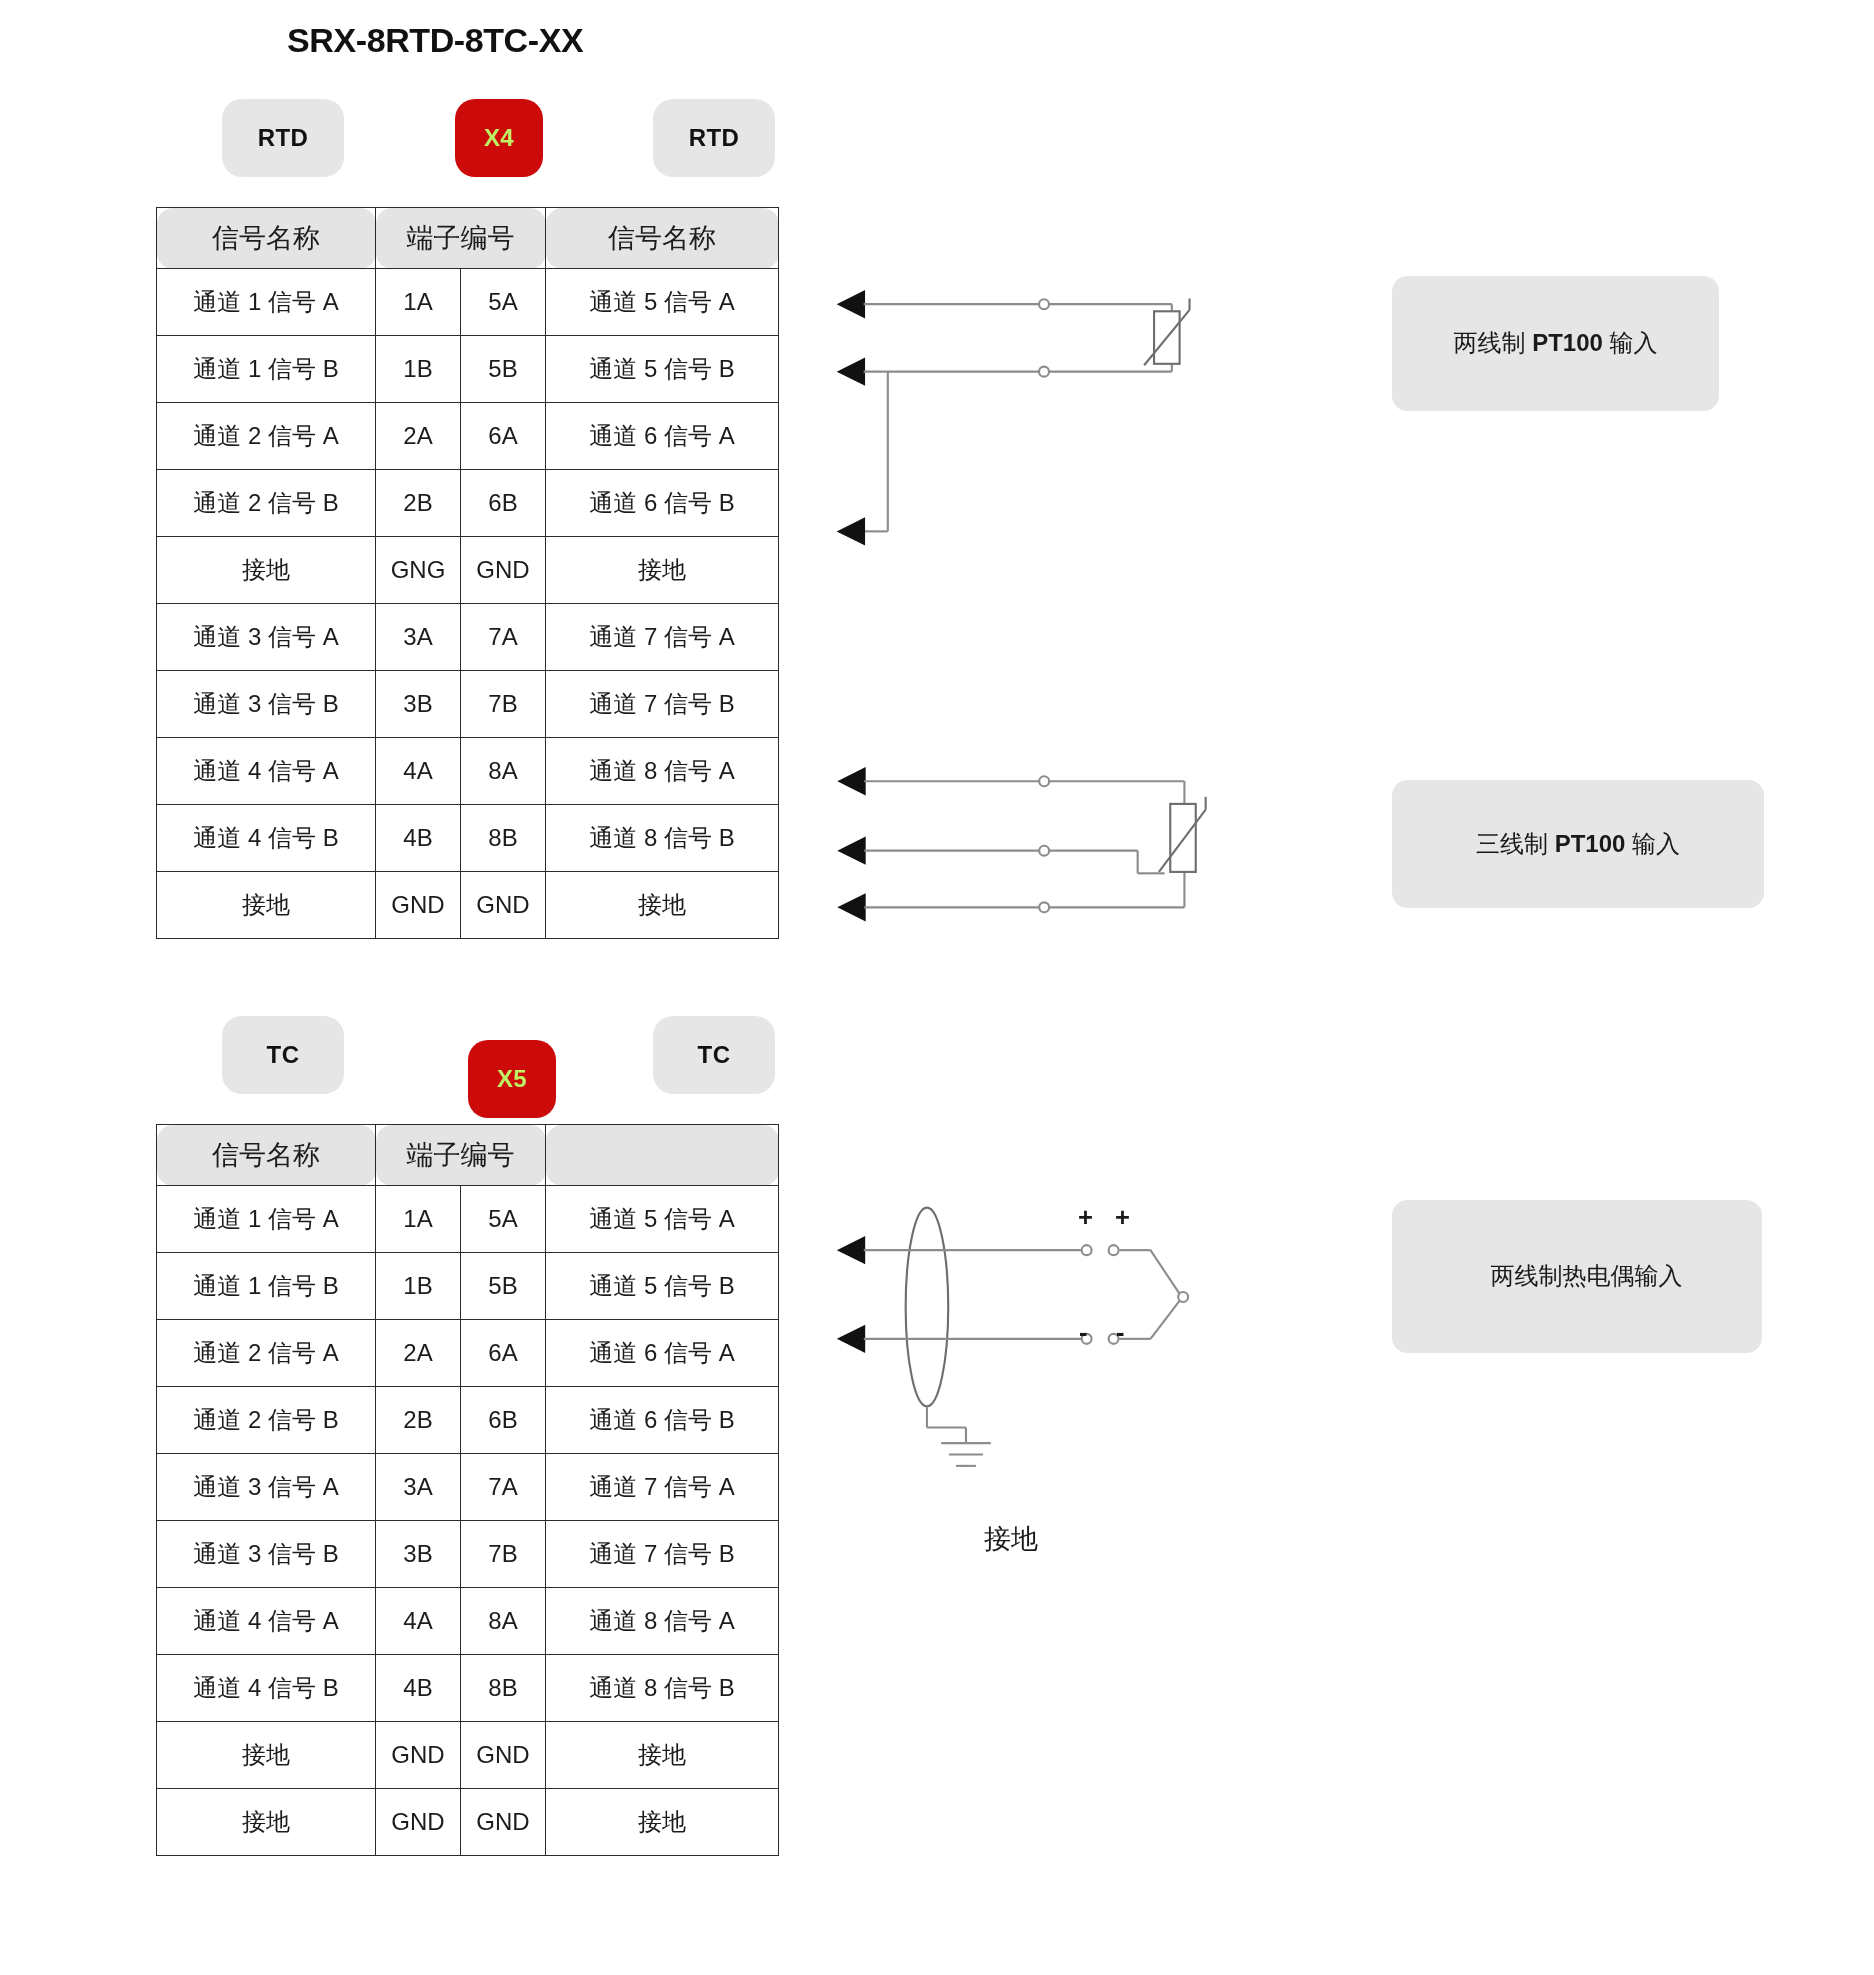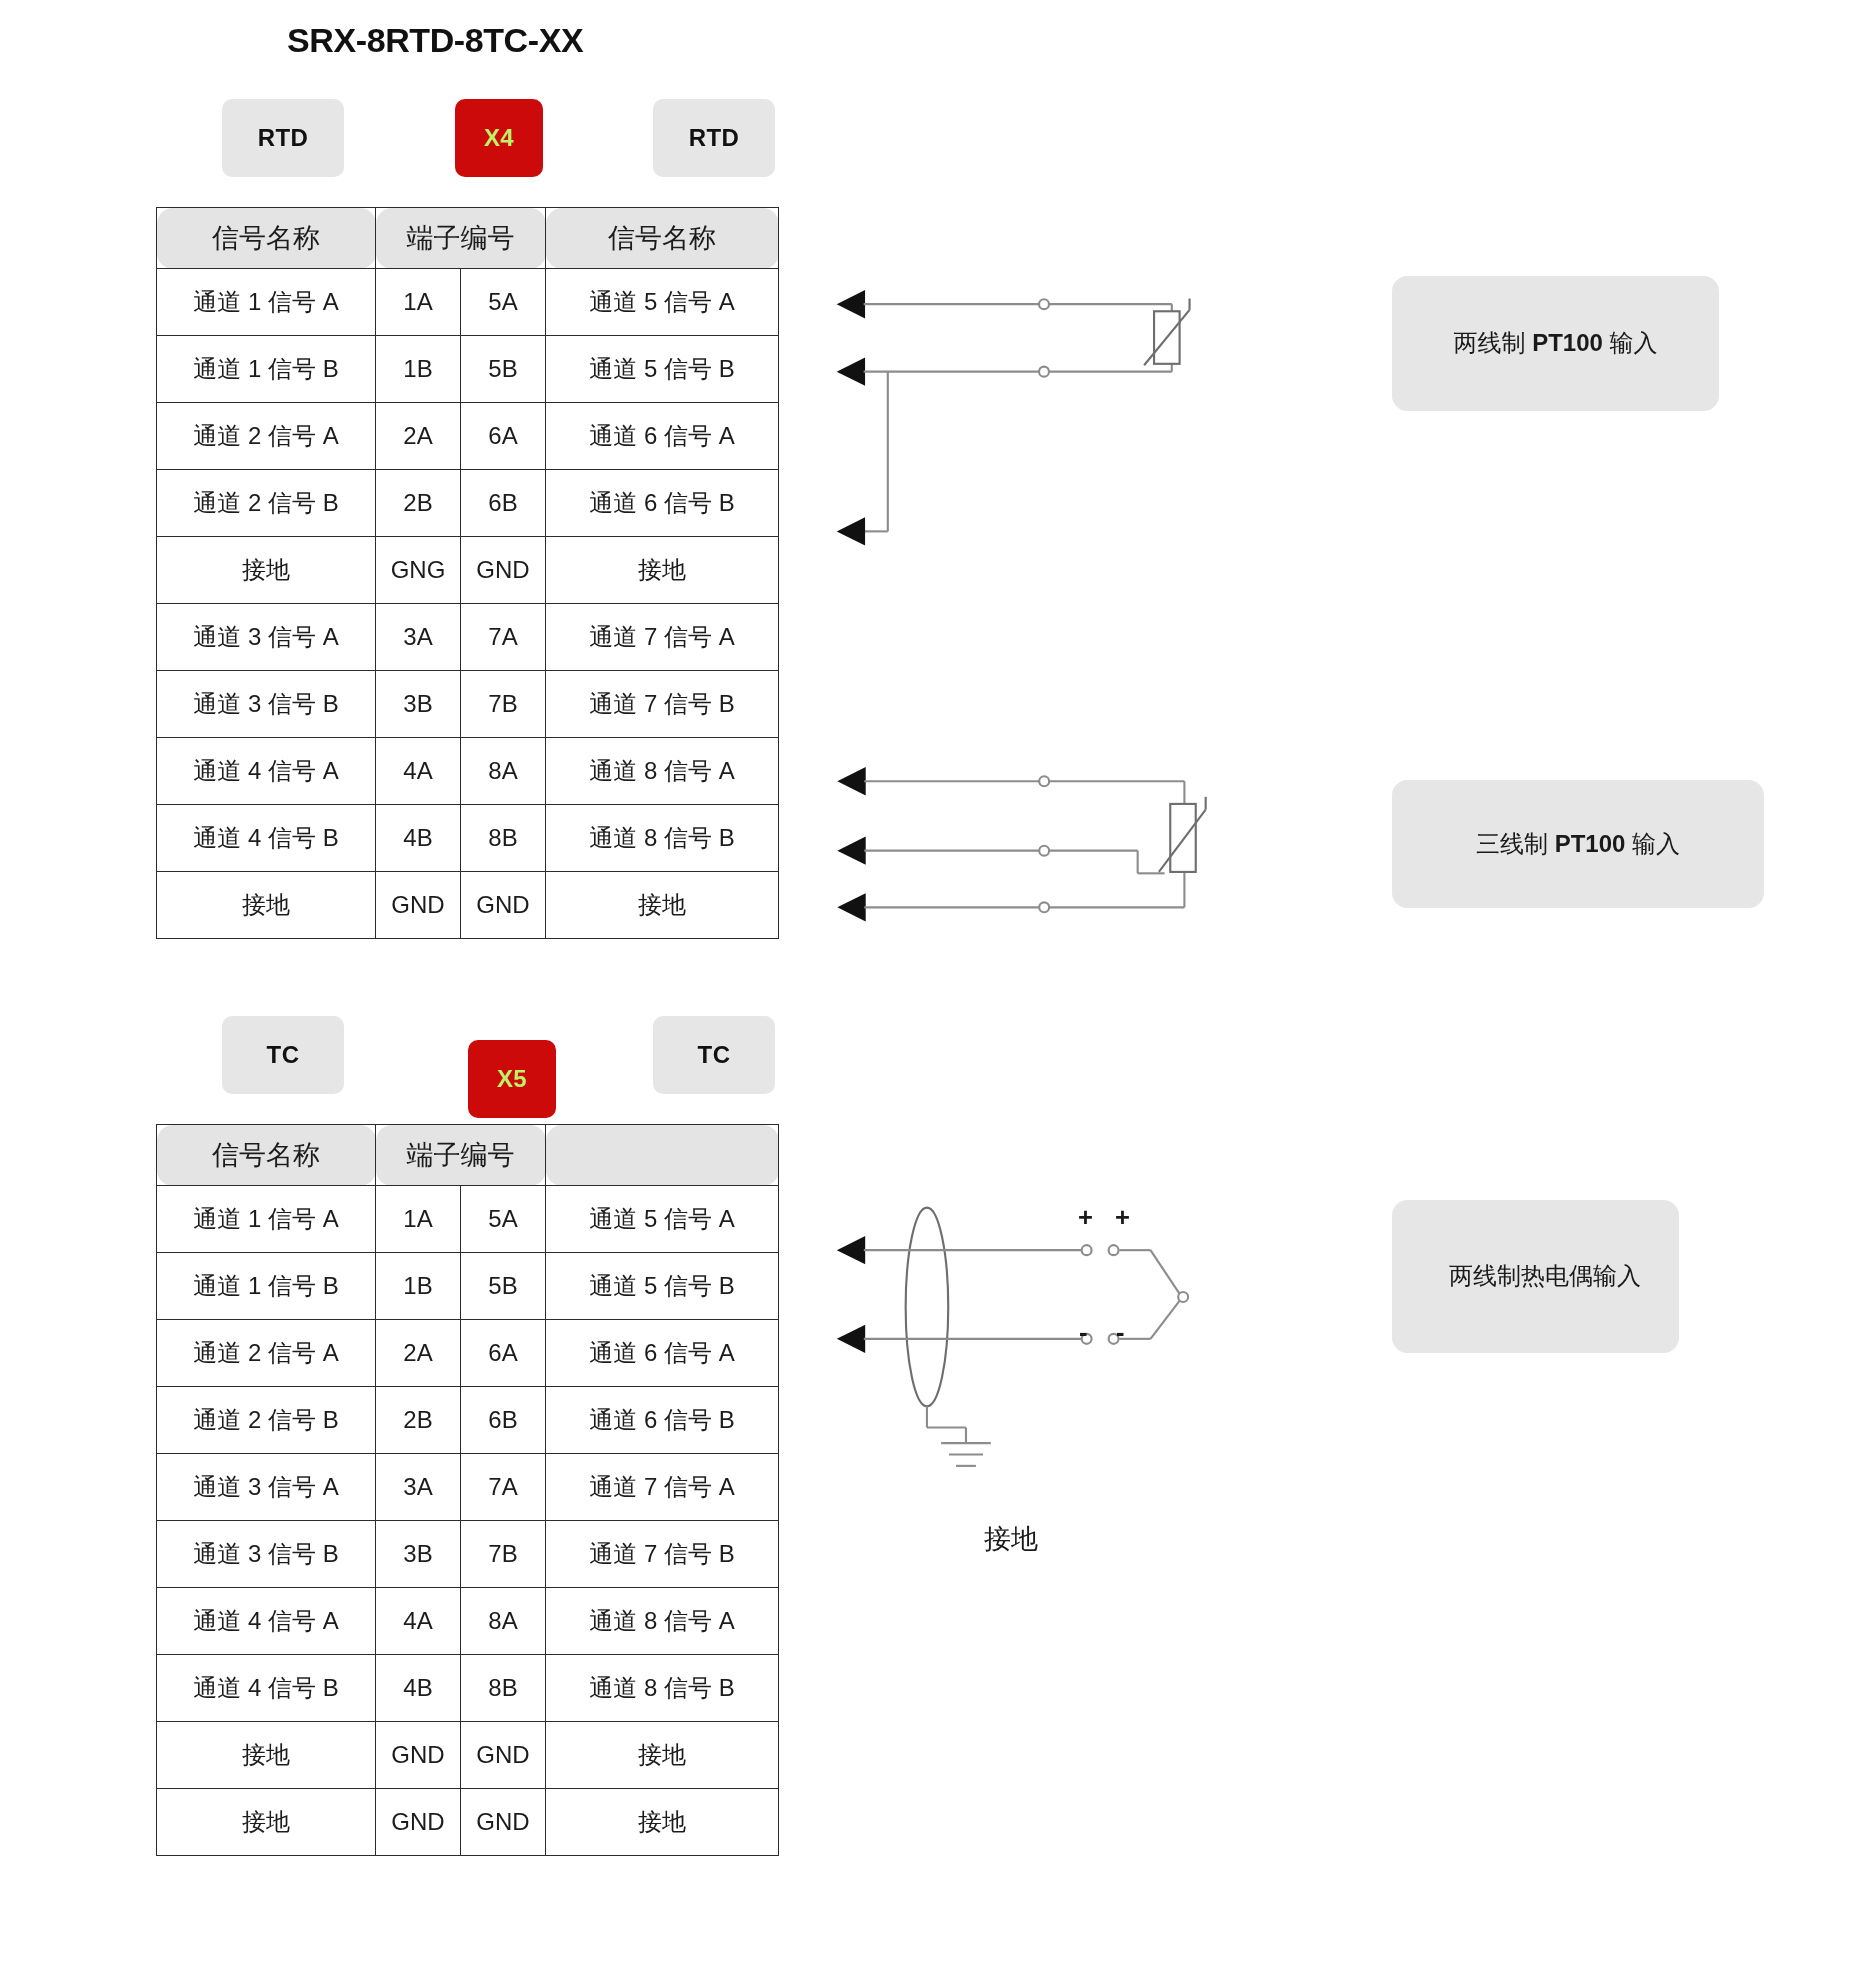--- a/index.html
+++ b/index.html
@@ -23,21 +23,21 @@
     font-weight: 700;
     letter-spacing: -0.4px;
     color: #111111;
     white-space: nowrap;
   }
   .badge {
     position: absolute;
     display: flex;
     align-items: center;
     justify-content: center;
-    border-radius: 10px;
+    border-radius: 20px;
     font-weight: 800;
     letter-spacing: 0.4px;
   }
   .badge.gray {
     background: #e6e6e6;
     color: #111111;
     font-size: 24px;
   }
   .badge.red {
     background: #cc0a0a;
@@ -353,18 +353,18 @@
   </g>
 </svg>
 
 <div class="pole-label" style="left:1078px; top:1203px;">+</div>
 <div class="pole-label" style="left:1115px; top:1203px;">+</div>
 <div class="pole-label" style="left:1079px; top:1318px;">-</div>
 <div class="pole-label" style="left:1116px; top:1318px;">-</div>
 
 <div class="gnd-label" style="left:984px; top:1521px;">接地</div>
 
-<div class="callout" style="left:1392px; top:1200px; width:287px; height:153px;padding-left:36px;">
+<div class="callout" style="left:1392px; top:1200px; width:370px; height:153px;padding-left:36px;">
   <span>
     <span></span><b></b><span>两线制热电偶输入</span>
   </span>
 </div>
 
 
 </body></html>

